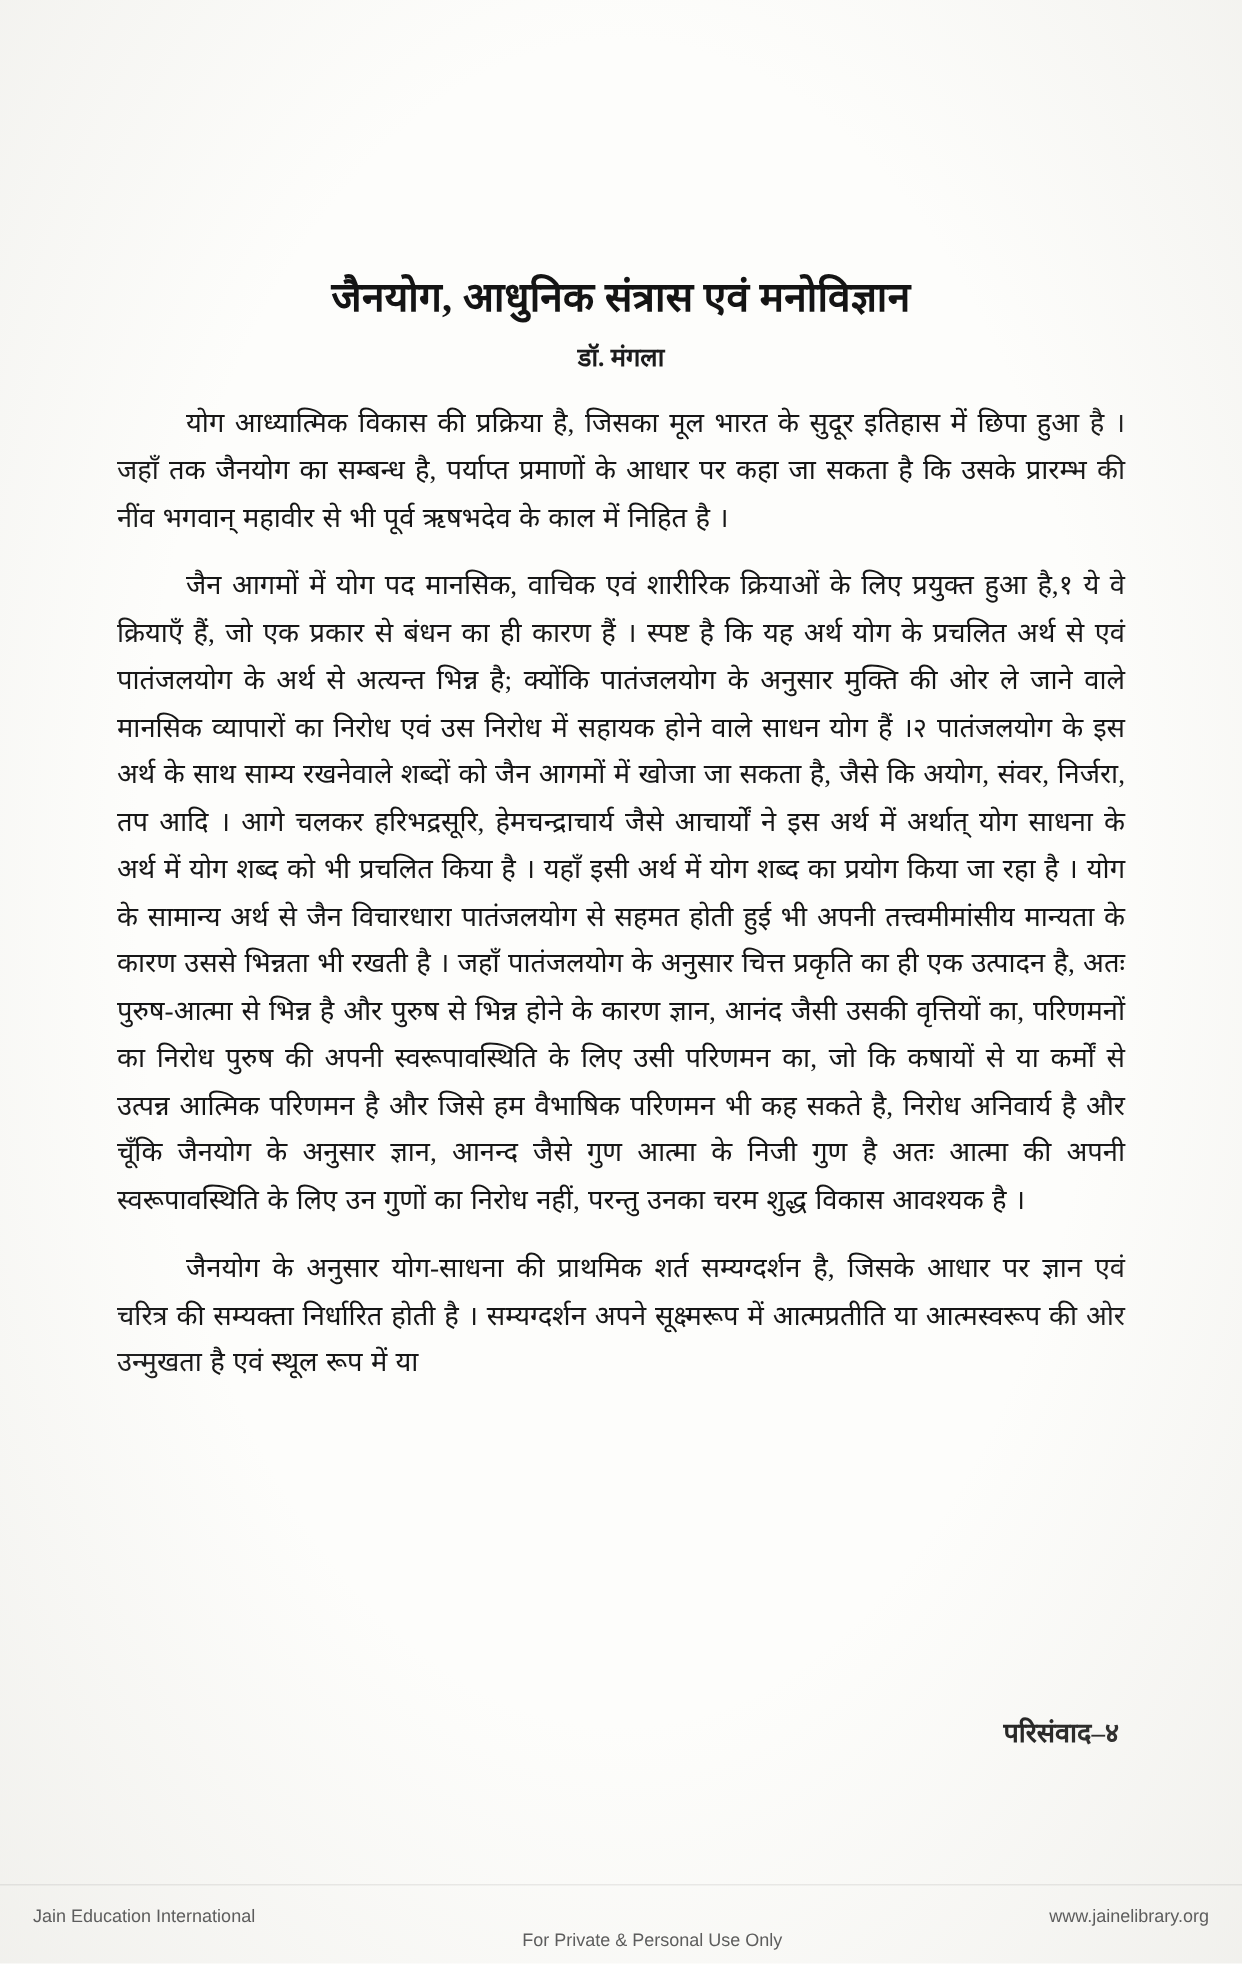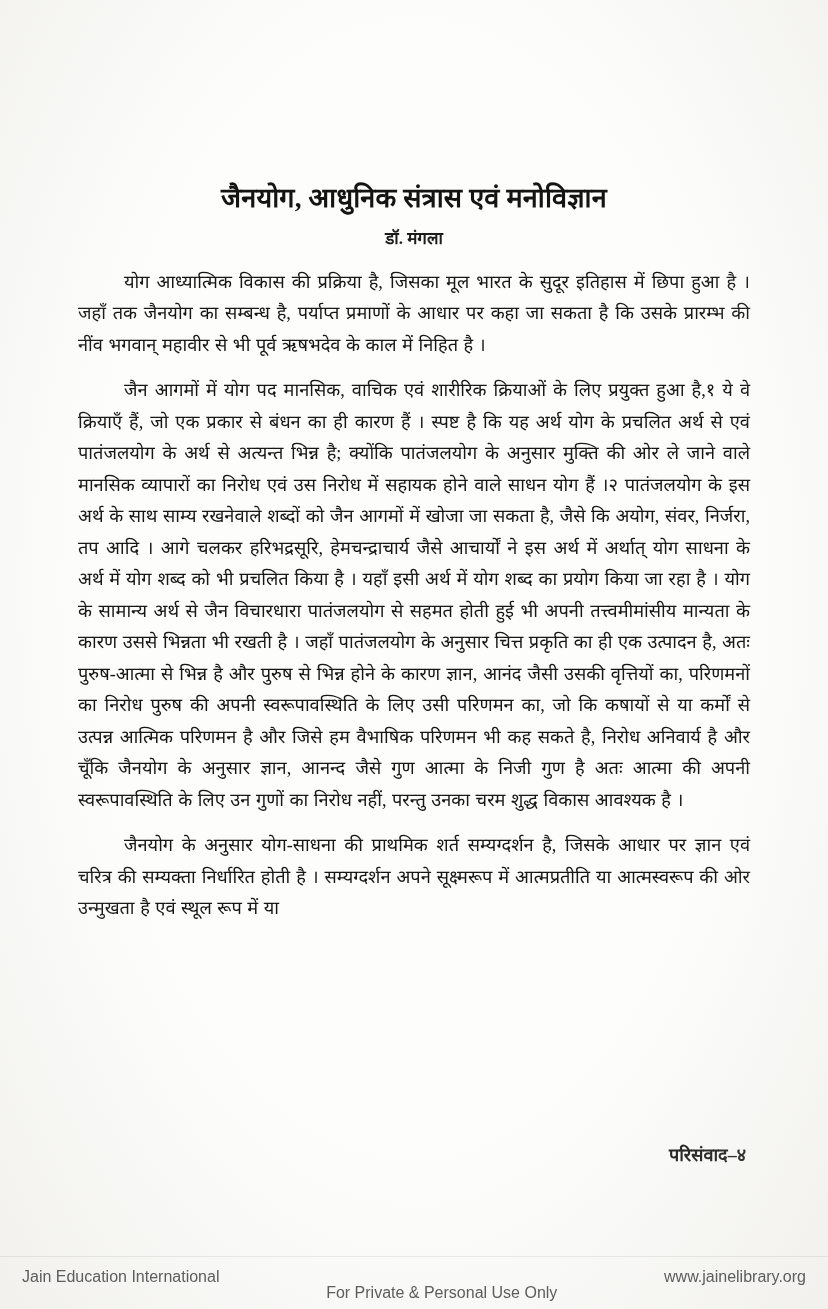--- a/index.html
+++ b/index.html
@@ -86,21 +86,21 @@
     position: absolute;
     left: 0;
     right: 0;
     bottom: 22px;
     height: 20px;
     display: flex;
     align-items: center;
     justify-content: space-between;
     padding: 0 22px;
     font-family: "Liberation Sans", sans-serif;
-    font-size: 16px;
+    font-size: 12px;
     color: #5d5d5d;
   }
   .footer .f-left { text-align: left; }
   .footer .f-center { text-align: center; flex: 1; margin-top: 32px; }
   .footer .f-right { text-align: center; }
 
   .footer-rule {
     position: absolute;
     left: 0;
     right: 0;

